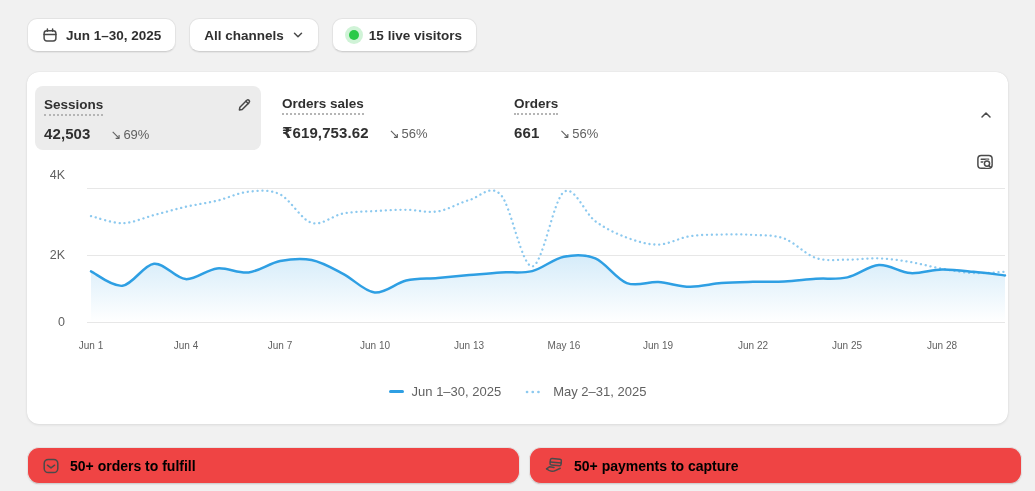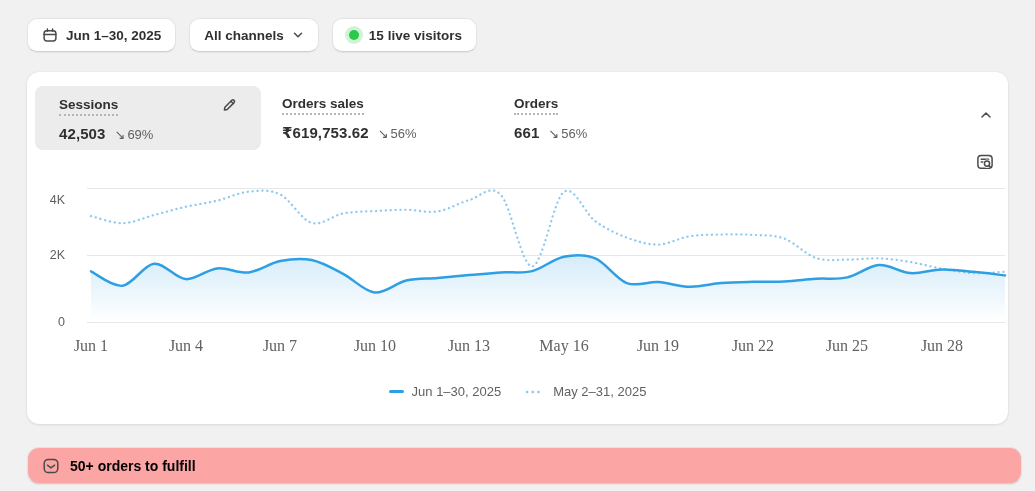--- a/index.html
+++ b/index.html
@@ -41,55 +41,55 @@
   }
   
   .card{
     position:absolute;left:27px;top:72px;width:981px;height:352px;
     background:var(--card-bg);border-radius:12px;
     box-shadow:0 1px 3px rgba(26,26,26,.09),0 0 1px rgba(26,26,26,.12);
   }
   .metric-tab{
     position:absolute;left:8px;top:14px;width:226px;height:64px;
     background:var(--selected-metric-bg);border-radius:8px;
-    padding:11px 24px;cursor:pointer;
+    padding:11px 9px;cursor:pointer;
   }
   .metric-tab .labelrow{display:flex;align-items:flex-start;justify-content:space-between;}
   .metric{position:absolute;top:22px;cursor:pointer;}
   .metric-label{
     display:inline-block;font-size:13.5px;font-weight:700;color:var(--text-primary);
     border-bottom:2px dotted #b5b5b5;padding-bottom:2px;
   }
-  .valuerow{display:flex;align-items:baseline;gap:9px;margin-top:9px;}
+  .valuerow{display:flex;align-items:baseline;gap:20px;margin-top:9px;}
   .metric-value{font-size:15px;font-weight:700;color:var(--text-primary);letter-spacing:.1px;}
   .change{display:inline-flex;align-items:baseline;gap:2px;font-size:13px;color:var(--text-secondary);}
   .change.up{color:var(--success-green);font-weight:700;}
   .iconbtn{position:absolute;width:24px;height:24px;display:flex;align-items:center;justify-content:center;cursor:pointer;border-radius:6px;}
   
   .ylabels span{
     position:absolute;left:2px;width:36px;text-align:right;
     font-size:12.5px;color:var(--text-secondary);line-height:16px;
   }
   .chart-svg{position:absolute;left:0;top:105px;}
   .xlabels span{
     position:absolute;top:266px;width:70px;text-align:center;
-    font-size:16px;color:var(--text-secondary);line-height:16px;font-family:Liberation Serif, serif;
+    font-size:10px;color:var(--text-secondary);line-height:16px;
   }
   .legend{
     position:absolute;left:0;top:312px;width:100%;
     display:flex;justify-content:center;align-items:center;gap:24px;
     font-size:13px;color:var(--text-secondary);
   }
   .legend-item{display:inline-flex;align-items:center;gap:8px;}
   .swatch-solid{width:15px;height:3px;border-radius:2px;background:var(--accent-line);}
   
   .footer{position:absolute;left:27px;top:447px;width:995px;display:flex;gap:9px;}
   .footer-btn{
     flex:1;height:37px;display:flex;align-items:center;gap:10px;padding:0 14px;
-    background:#fca5a5;border:1px solid #e3e3e3;border-bottom-color:#d0d0d0;
+    background:#ef4444;border:1px solid #e3e3e3;border-bottom-color:#d0d0d0;
     box-shadow:0 1px 1px rgba(26,26,26,.06);
     border-radius:12px;font-size:14px;font-weight:700;cursor:pointer;
   }
   .stroke-ico{stroke:#4a4a4a;stroke-width:1.5;fill:none;stroke-linecap:round;stroke-linejoin:round;}
 </style>
 </head>
 <body>
 
 <div class="topbar">
   <button class="pill">
@@ -170,21 +170,21 @@
     <svg width="20" height="20" viewBox="0 0 20 20" class="stroke-ico">
       <rect x="2.9" y="3.6" width="14.2" height="12.6" rx="3.3"></rect>
       <path d="M6.2 7.3 h7.4 M6.2 10.1 h3"></path>
       <circle cx="12" cy="11.6" r="4.2" fill="#ffffff" stroke="none"></circle>
       <circle cx="12" cy="11.6" r="2.6"></circle>
       <path d="M13.9 13.6 l1.7 1.7"></path>
     </svg>
   </div>
 
   <div class="ylabels">
-    <span style="top:120px">4K</span>
+    <span style="top:95px">4K</span>
     <span style="top:175px">2K</span>
     <span style="top:242px">0</span>
   </div>
 
   <svg class="chart-svg" width="981" height="160" viewBox="0 0 981 160">
     <defs>
       <linearGradient id="areaGrad" x1="0" y1="0" x2="0" y2="1">
         <stop id="areaStop0" offset="0" stop-opacity="0.20" stop-color="#2e9fe3"></stop>
         <stop id="areaStop1" offset="1" stop-opacity="0" stop-color="#2e9fe3"></stop>
       </linearGradient>
@@ -230,14 +230,25 @@
   <button class="footer-btn">
     <span class="icon">
       <svg width="18" height="18" viewBox="0 0 18 18" class="stroke-ico">
         <rect x="2.2" y="2.4" width="13.6" height="13.2" rx="4.1"></rect>
         <path d="M5.4 8.2 L9 10.9 L12.6 8.2"></path>
       </svg>
     </span>
     <span>50+ orders to fulfill</span>
   </button>
 
+  <button class="footer-btn">
+    <span class="icon">
+      <svg width="20" height="20" viewBox="0 0 20 20" class="stroke-ico">
+        <rect x="6.2" y="2.8" width="11" height="6.6" rx="1.5" transform="rotate(6 11.7 6.1)"></rect>
+        <path d="M6.4 5.9 l10.9 1.1"></path>
+        <path d="M2.6 12.8 c2.2 2.4 6.2 3 9.2 1.5 l4.4 -2.1"></path>
+        <path d="M2.6 12.8 l3.1 -2.1 4.3 .7"></path>
+      </svg>
+    </span>
+    <span>50+ payments to capture</span>
+  </button>
 
 </div>
 
 </body></html>

